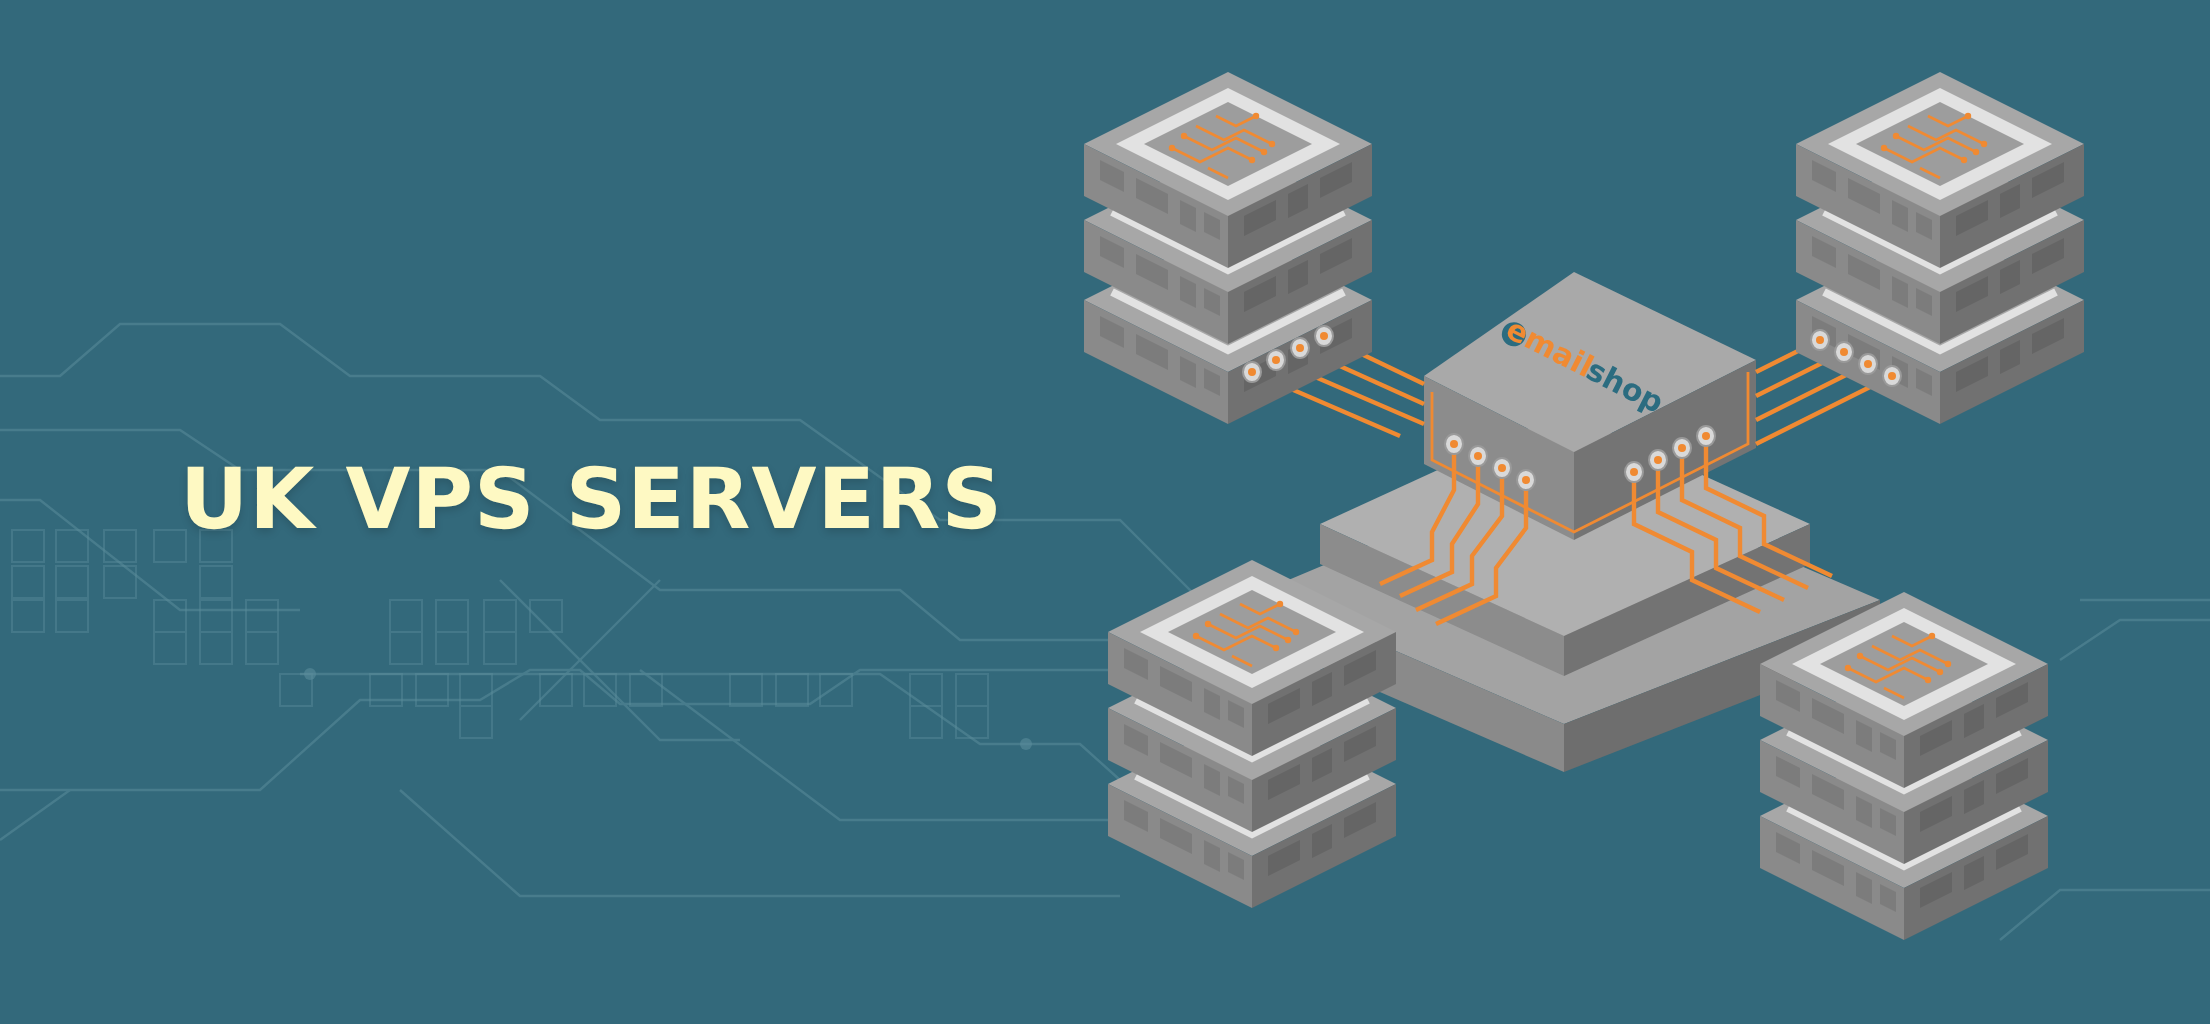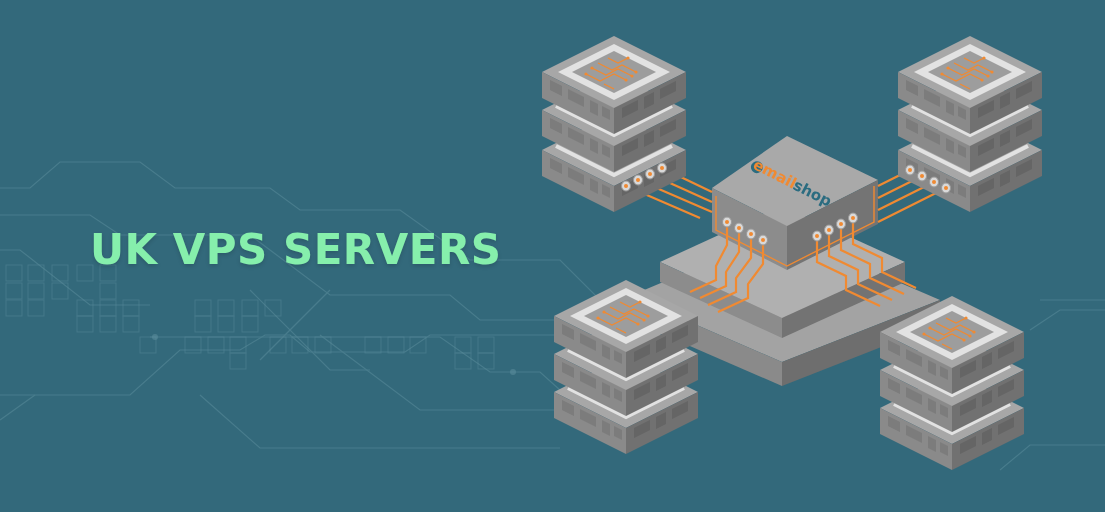--- a/index.html
+++ b/index.html
@@ -1,21 +1,21 @@
 <!DOCTYPE html>
 <html><head>
 <meta charset="utf-8">
 <style>
   html, body { margin:0; padding:0; }
   body { width:1105px; height:512px; overflow:hidden; background:#33697B; position:relative; font-family:"DejaVu Sans", sans-serif; }
   .bg-circuit { position:absolute; left:0; top:0; width:1105px; height:512px; }
   .headline {
     position:absolute; left:90px; top:229px;
     font-family:"DejaVu Sans", sans-serif; font-weight:bold;
-    font-size:42px; letter-spacing:0.5px; color:#86efac; line-height:1;
+    font-size:42px; letter-spacing:0.5px; color:#fef9c3; line-height:1;
     text-shadow:0 2px 4px rgba(0,0,0,0.15);
   }
   .illustration { position:absolute; left:0; top:0; width:1105px; height:512px; }
   .logo-text-email { fill:#F08A32; }
   .logo-text-shop { fill:#2B6C80; }
 </style>
 </head>
 <body>
 
 <svg class="bg-circuit" viewBox="0 0 1105 512" xmlns="http://www.w3.org/2000/svg">

